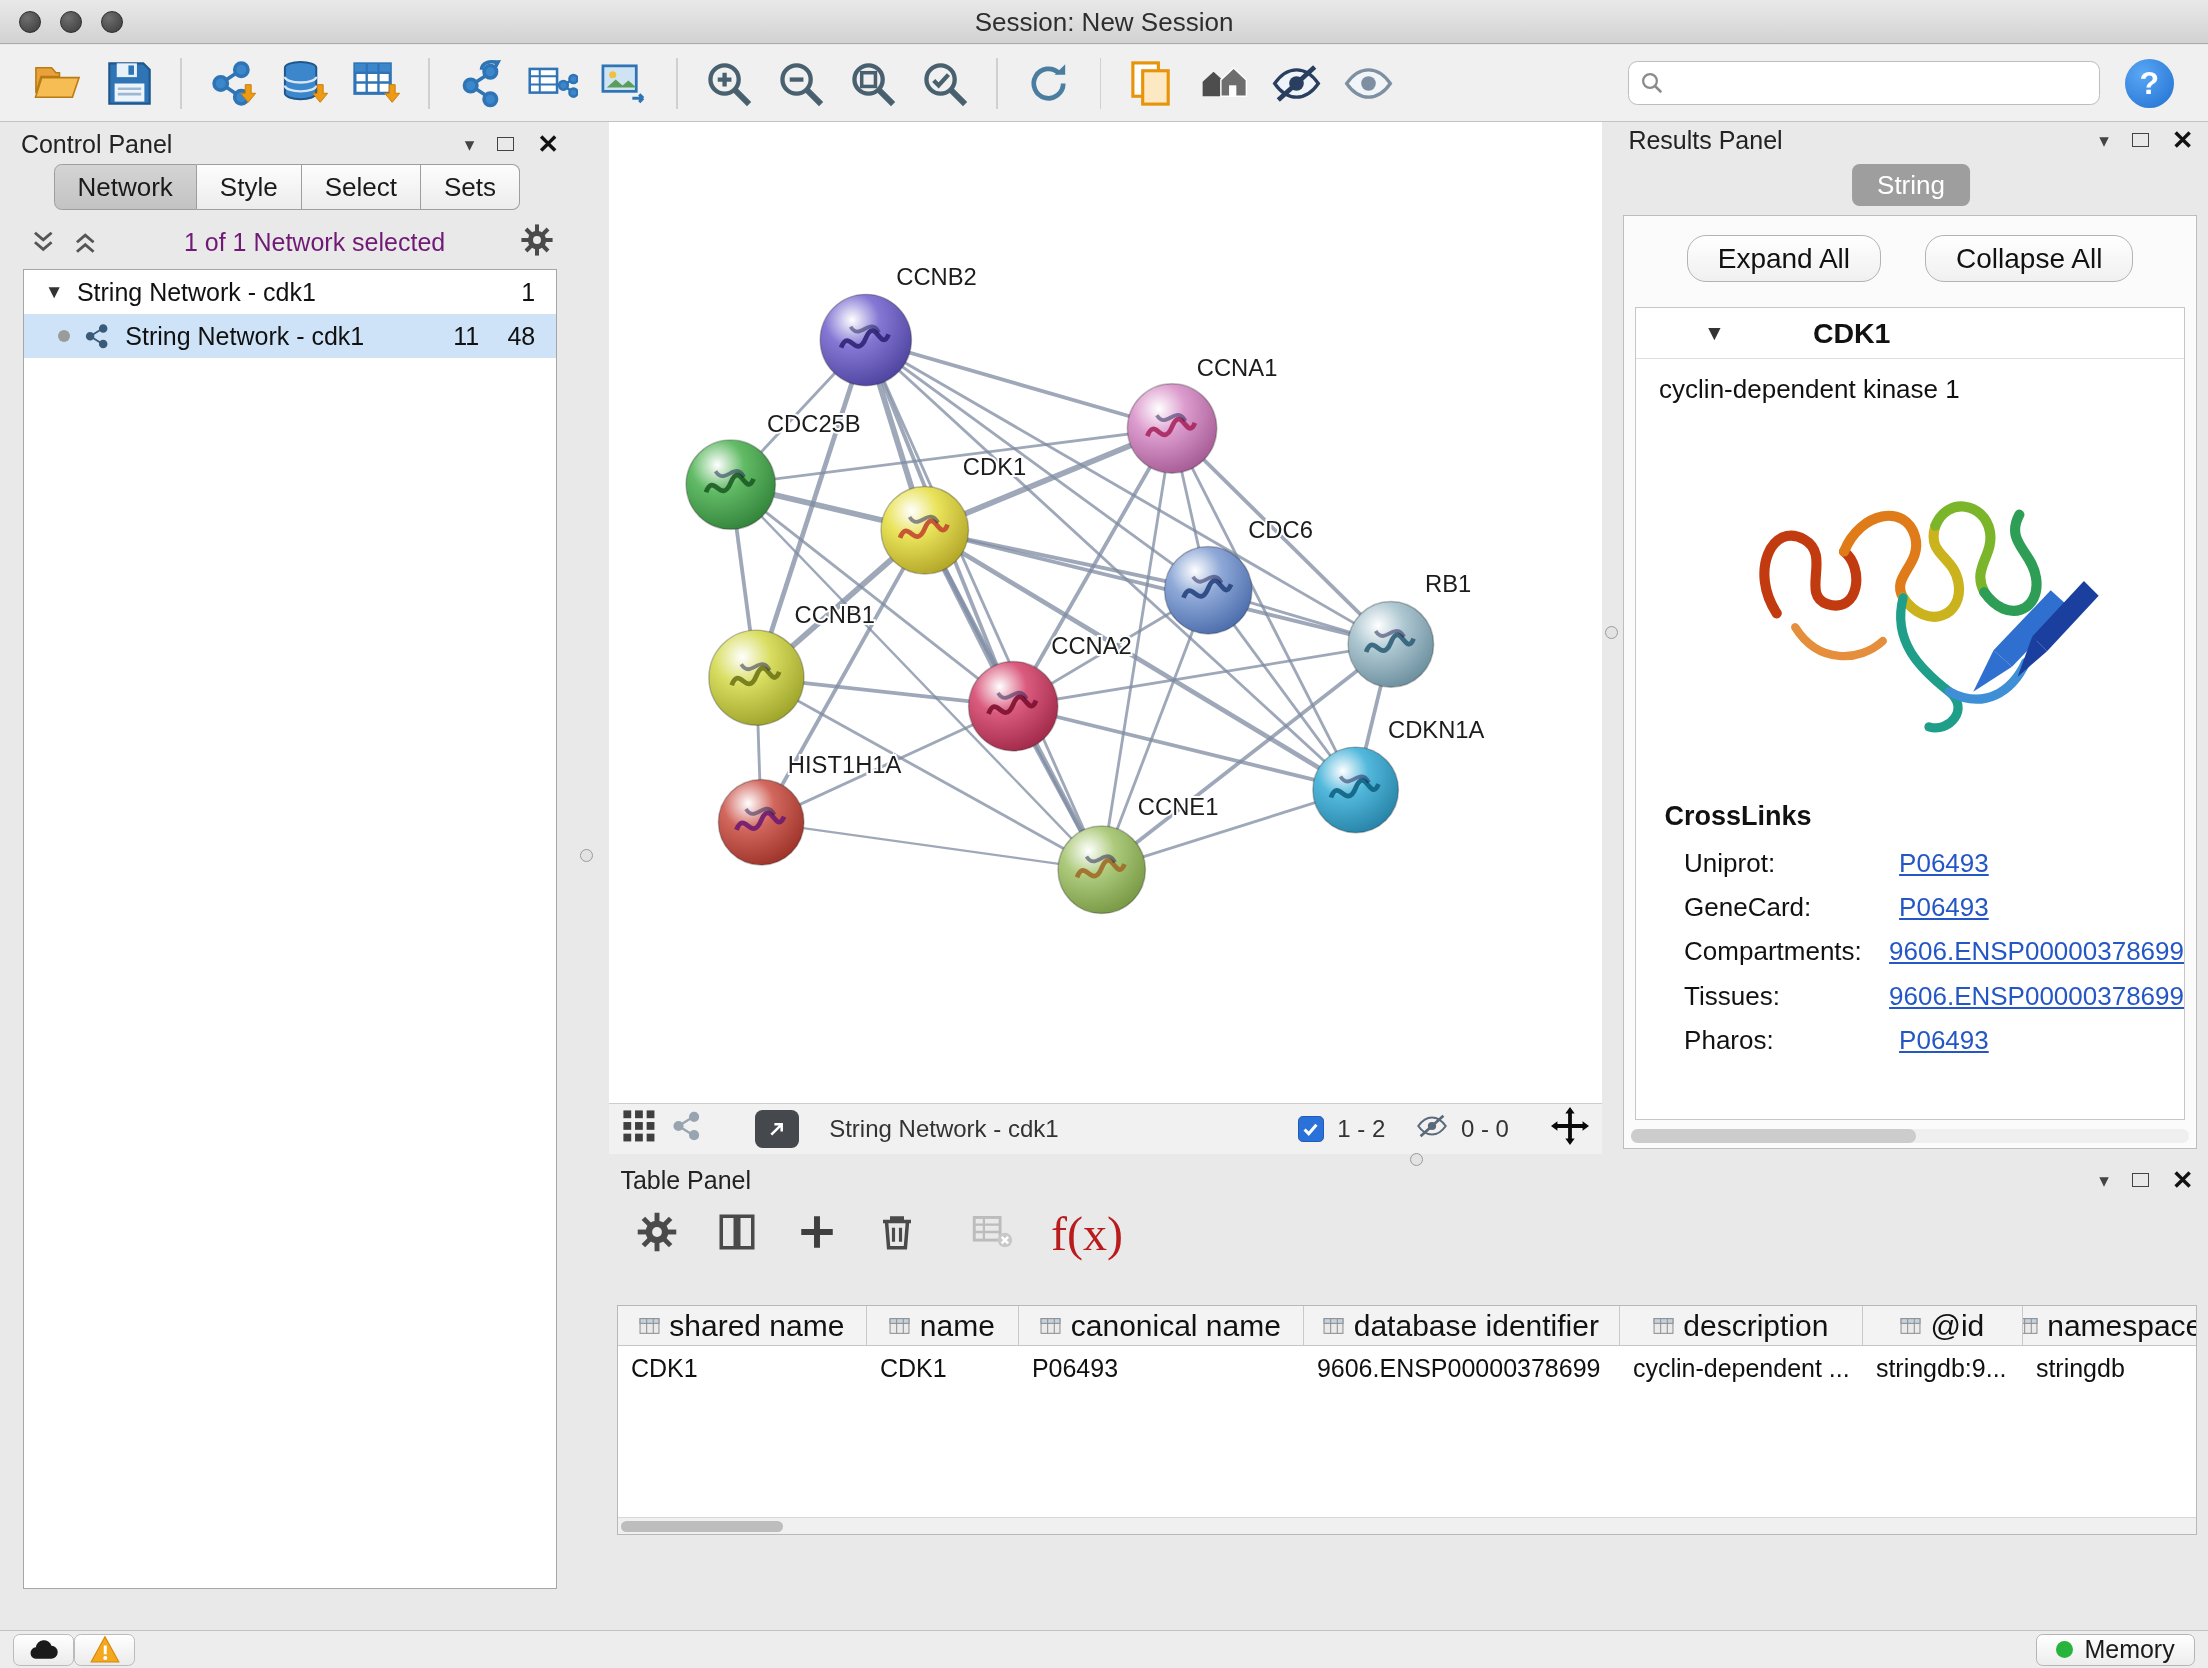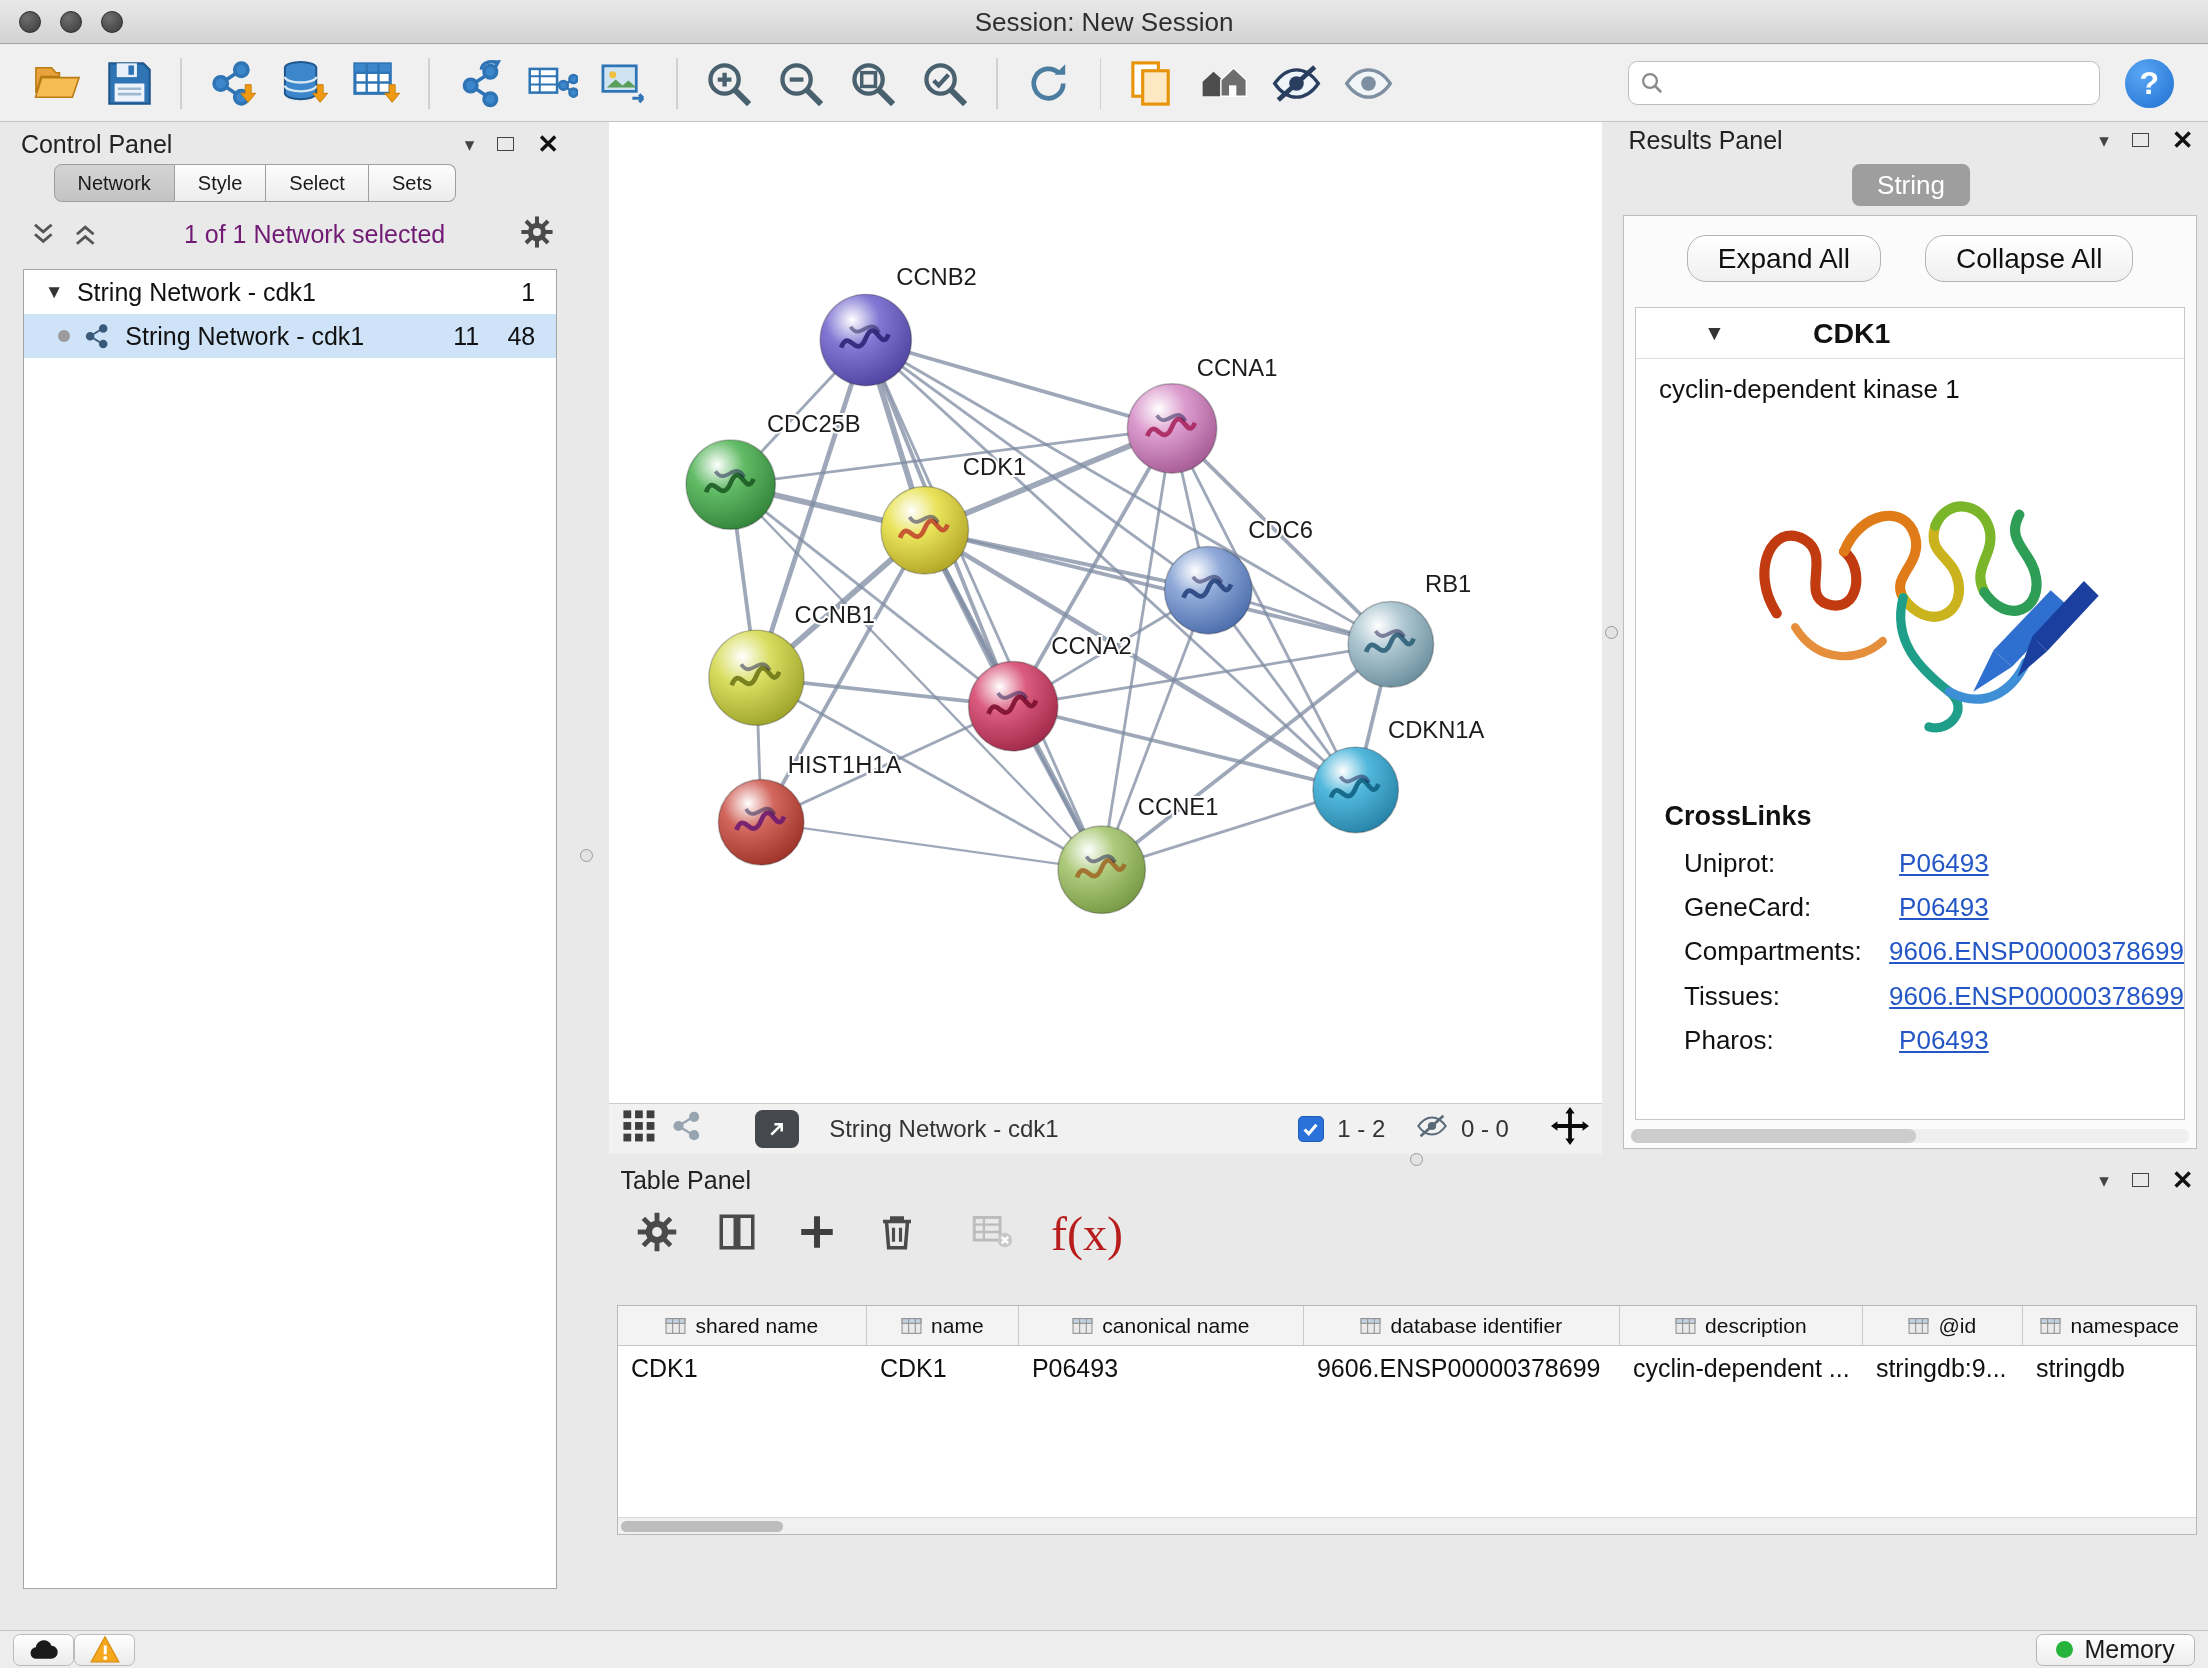--- a/index.html
+++ b/index.html
@@ -24,21 +24,21 @@
     display:flex;align-items:center;justify-content:center}
   
   .panel-header{height:36px;display:flex;align-items:center;font-size:25px;color:#222;padding:0 11.4px}
   .ph-controls{margin-left:auto;display:flex;align-items:center;gap:23px}
   .ph-caret{font-size:19px;color:#444}
   .ph-float{width:17px;height:14.3px;border:1.9px solid #444}
   .ph-close{font-size:26px;font-weight:bold;color:#111;line-height:1}
   
   .control-panel{position:absolute;left:9.5px;top:126px;width:561px;height:1469px}
   .cp-tabs{display:flex;margin:1.9px 0 0 44px}
-  .cp-tab{font-size:20px;padding:6.7px 23px;border:1px solid #9e9e9e;border-left:none;
+  .cp-tab{font-size:26px;padding:6.7px 23px;border:1px solid #9e9e9e;border-left:none;
     background:linear-gradient(#fdfdfd,#ececec);color:#1a1a1a}
   .cp-tab:first-child{border-left:1px solid #9e9e9e;border-radius:7.6px 0 0 7.6px}
   .cp-tab:last-child{border-radius:0 7.6px 7.6px 0}
   .cp-tab.active{background:linear-gradient(#d4d4d4,#c3c3c3)}
   .cp-status{display:flex;align-items:center;margin:13.3px 17px 0 17px;font-size:25px;color:#701a75;height:38px}
   .cp-status .chev{width:34px;height:32px;margin-right:7.6px;display:flex;align-items:center;justify-content:center}
   .cp-status .txt{flex:1;text-align:center}
   .cp-tree{position:absolute;left:13.3px;right:13.3px;top:143px;bottom:5.7px;background:#fff;
     border:1px solid #a6a6a6;font-size:25px}
   .tree-row{height:44px;display:flex;align-items:center;padding:0 21px;color:#111;gap:13.3px}
@@ -77,21 +77,21 @@
   .xl-link{color:#2457c5;text-decoration:underline;cursor:pointer}
   .rp-scroll{position:absolute;left:7.6px;right:7.6px;bottom:5.7px;height:13.3px;background:#efefef;border-radius:6.7px}
   .rp-thumb{width:285px;height:13.3px;background:#cccccc;border-radius:6.7px}
   
   .table-panel{position:absolute;left:609px;top:1162px;width:1596px;height:432px}
   .tp-toolbar{display:flex;align-items:center;gap:38px;padding-left:27px;height:63px;margin-top:3.8px}
   .tp-toolbar svg{width:42px;height:42px}
   .fx{font-family:"Liberation Serif",serif;font-size:48px;color:#b91c1c}
   .tp-table{position:absolute;left:7.6px;right:7.6px;top:143px;bottom:59px;background:#fff;border:1px solid #b8b8b8;overflow:hidden}
   .thead{display:flex;height:40px;background:#f3f3f3;border-bottom:1px solid #c6c6c6}
-  .th{display:flex;align-items:center;justify-content:center;gap:9.5px;font-size:21px;
+  .th{display:flex;align-items:center;justify-content:center;gap:9.5px;font-size:30px;
     border-right:1px solid #c9c9c9;color:#111;overflow:hidden;white-space:nowrap;flex:none}
   .colicon{width:21px;height:18px;flex:none}
   .trow{display:flex;height:44px;align-items:center}
   .td{font-size:25px;padding-left:13.3px;overflow:hidden;white-space:nowrap;color:#111;flex:none}
   .th:nth-child(1),.td:nth-child(1){width:249px}
   .th:nth-child(2),.td:nth-child(2){width:152px}
   .th:nth-child(3),.td:nth-child(3){width:285px}
   .th:nth-child(4),.td:nth-child(4){width:316px}
   .th:nth-child(5),.td:nth-child(5){width:243px}
   .th:nth-child(6),.td:nth-child(6){width:160px}

